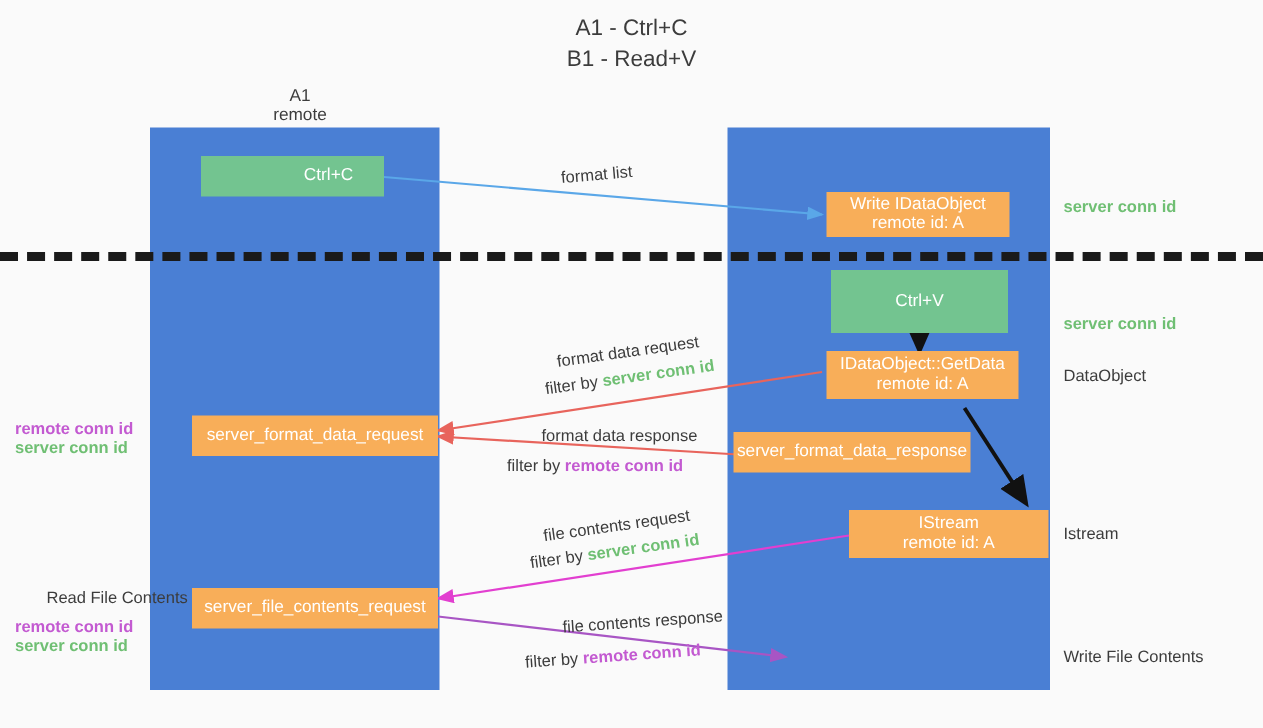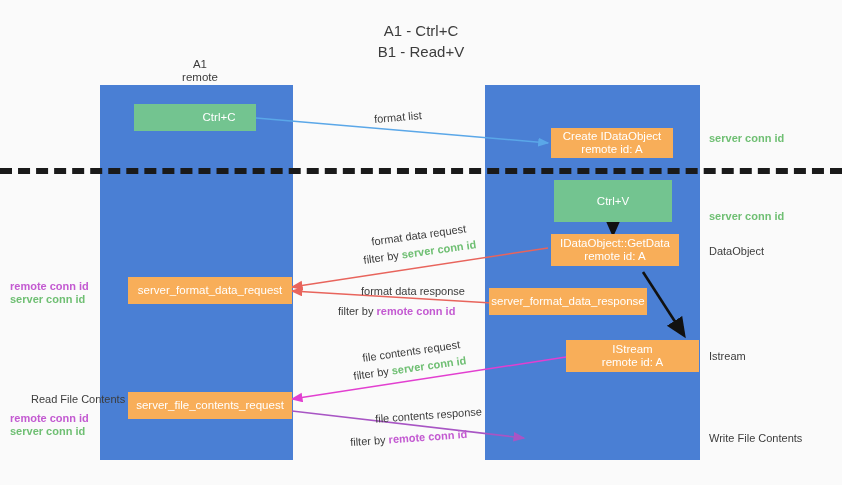--- a/index.html
+++ b/index.html
@@ -8,21 +8,21 @@
     background:#fafafa;
     font-family:"Liberation Sans", sans-serif;
     overflow:hidden;
   }
   #stage{position:relative;width:842px;height:485px;}
   .abs{position:absolute;}
 
   
   .title{
     left:0;top:8px;width:842px;text-align:center;
-    font-size:15px;color:#3c3c3c;line-height:21px;margin-top:12px;
+    font-size:15px;color:#3c3c3c;line-height:21px;
   }
 
   
   .colhead{
     font-size:11.5px;color:#3c3c3c;text-align:center;line-height:13px;
   }
 
   
   .lane{background:#4a7fd4;}
 
@@ -103,21 +103,21 @@
     <line x1="292" y1="411" x2="524" y2="438" stroke="#a855c4" stroke-width="1.5" marker-end="url(#ah-pur)"></line>
   </svg>
 
   <div class="abs dashed"></div>
 
   <div class="abs box green" style="left:134px;top:104px;width:122px;height:27px;padding-left:48px;">
     <span>Ctrl+C</span>
   </div>
 
   <div class="abs box orange" style="left:551px;top:128px;width:122px;height:30px;">
-    <span>Create IDataObject</span>
+    <span>Write IDataObject</span>
     <span class="l2">remote id: A</span>
   </div>
 
   <div class="abs box green" style="left:554px;top:180px;width:118px;height:42px;">
     <span>Ctrl+V</span>
   </div>
 
   <div class="abs box orange" style="left:551px;top:234px;width:128px;height:32px;">
     <span>IDataObject::GetData</span>
     <span class="l2">remote id: A</span>

